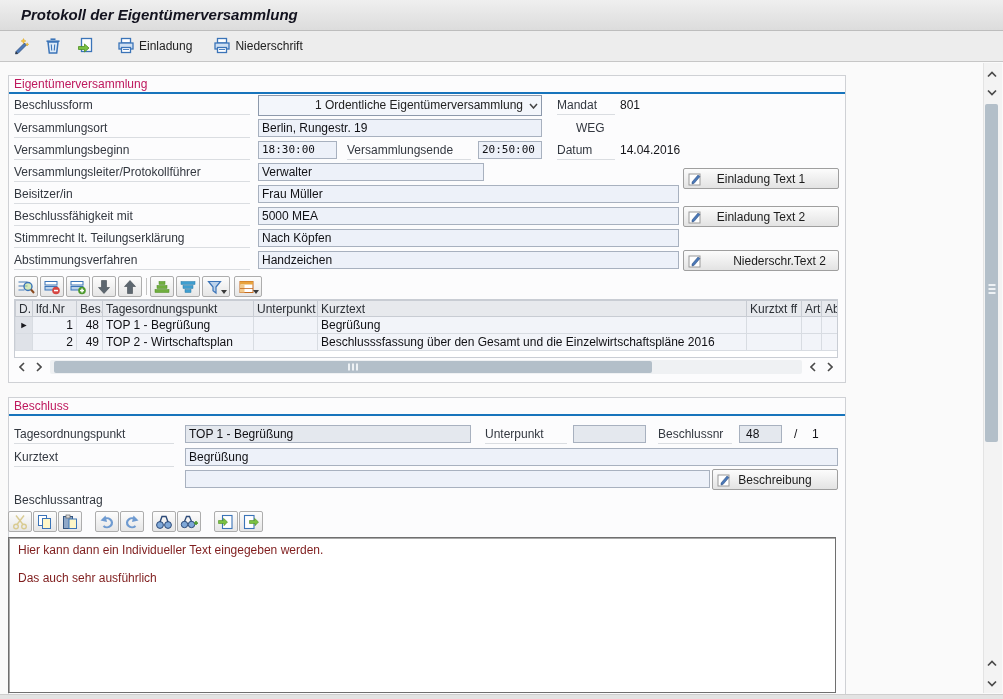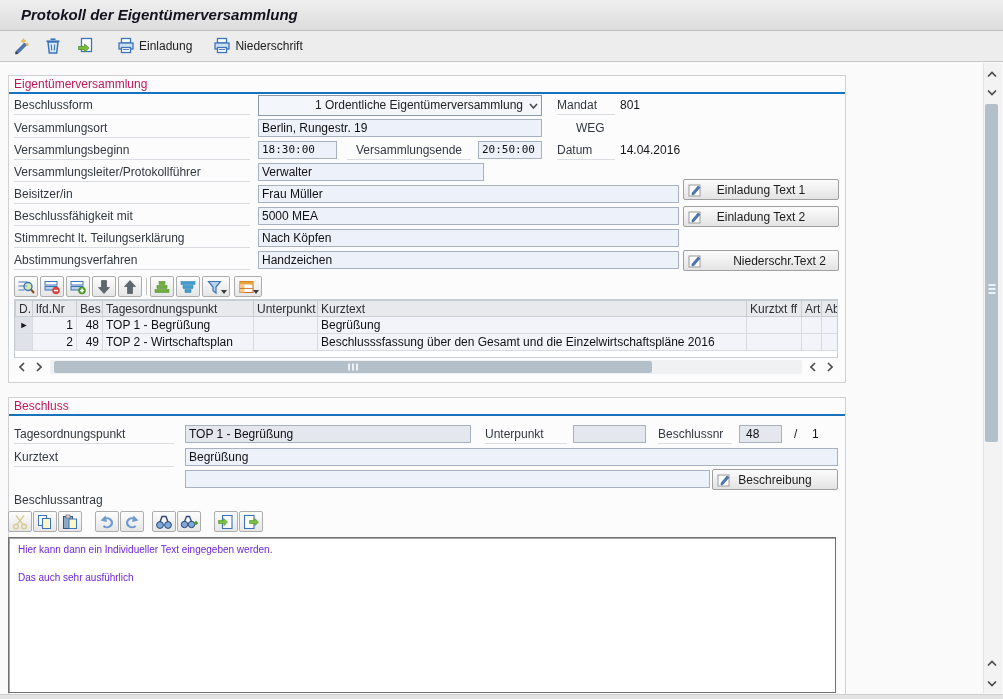--- a/index.html
+++ b/index.html
@@ -69,21 +69,21 @@
   .grip-h i{width:2px;height:7px;background:#eef2f5;display:block;}
   .grip-v{position:absolute;left:50%;transform:translateX(-50%);display:flex;flex-direction:column;gap:2px;}
   .grip-v i{width:7px;height:2px;background:#eef2f5;display:block;}
   .sbbtn{position:absolute;width:16px;height:14px;display:flex;align-items:center;justify-content:center;cursor:default;}
   .htrack{position:absolute;height:14px;background:#eff1f3;border-radius:2px;}
 
   
   .textedit{position:absolute;left:8px;top:537px;width:828px;height:156px;background:#fff;
             border:1px solid #6f6f6f;box-shadow:inset 1px 1px 0 #a9a9a9;box-sizing:border-box;}
   .textedit .txt{position:absolute;left:9px;top:5px;right:6px;white-space:pre-wrap;
-                 font-size:10px;line-height:14px;color:#6d28d9;}
+                 font-size:12px;line-height:14px;color:#7f1d1d;}
 
   .bottomstrip{position:absolute;left:0;top:694px;width:1003px;height:5px;background:#e3e3e3;border-top:1px solid #cecece;}
   svg{display:block;}
 </style>
 </head>
 <body>
 
 <div id="screen">
 
   <div class="titlebar">
@@ -166,41 +166,41 @@
     </div>
     <div class="lbl u" style="left:557px;top:98px;width:58px;">Mandat</div>
     <div class="val" style="left:620px;top:98px;">801</div>
 
     <div class="lbl u" style="left:14px;top:121px;width:236px;">Versammlungsort</div>
     <div class="fld" style="left:258px;top:119px;width:284px;">Berlin, Rungestr. 19</div>
     <div class="lbl" style="left:528px;top:121px;margin-left:48px;">WEG</div>
 
     <div class="lbl u" style="left:14px;top:143px;width:236px;">Versammlungsbeginn</div>
     <div class="fld mono" style="left:258px;top:141px;width:79px;">18:30:00</div>
-    <div class="lbl u" style="left:347px;top:143px;width:124px;text-align:center;">Versammlungsende</div>
+    <div class="lbl u" style="left:347px;top:143px;width:124px;">Versammlungsende</div>
     <div class="fld mono" style="left:478px;top:141px;width:64px;">20:50:00</div>
     <div class="lbl u" style="left:557px;top:143px;width:58px;">Datum</div>
     <div class="val" style="left:620px;top:143px;">14.04.2016</div>
 
     <div class="lbl u" style="left:14px;top:165px;width:236px;">Versammlungsleiter/Protokollführer</div>
     <div class="fld" style="left:258px;top:163px;width:226px;">Verwalter</div>
 
     <div class="lbl u" style="left:14px;top:187px;width:236px;">Beisitzer/in</div>
     <div class="fld" style="left:258px;top:185px;width:421px;">Frau Müller</div>
 
     <div class="lbl u" style="left:14px;top:209px;width:236px;">Beschlussfähigkeit mit</div>
     <div class="fld" style="left:258px;top:207px;width:421px;">5000 MEA</div>
 
     <div class="lbl u" style="left:14px;top:231px;width:236px;">Stimmrecht lt. Teilungserklärung</div>
     <div class="fld" style="left:258px;top:229px;width:421px;">Nach Köpfen</div>
 
     <div class="lbl u" style="left:14px;top:253px;width:236px;">Abstimmungsverfahren</div>
     <div class="fld" style="left:258px;top:251px;width:421px;">Handzeichen</div>
 
-    <div class="btn" style="left:683px;top:179px;width:156px;height:21px;align-items:center;">
+    <div class="btn" style="left:683px;top:168px;width:156px;height:21px;align-items:center;">
       <span class="bicon">
         <svg width="16" height="16" viewBox="0 0 16 16">
             <rect x="2" y="3" width="11" height="11" fill="#fff" stroke="#9a9a9a"></rect>
             <path d="M5 11 L11 4 l2 1.5 L7 12.5 5 13z" fill="#4a78b8" stroke="#2c4a78" stroke-width="0.5"></path>
           </svg>
       </span>
       <span>Einladung Text 1</span>
     </div>
     <div class="btn" style="left:683px;top:206px;width:156px;height:21px;">
       <span class="bicon">

